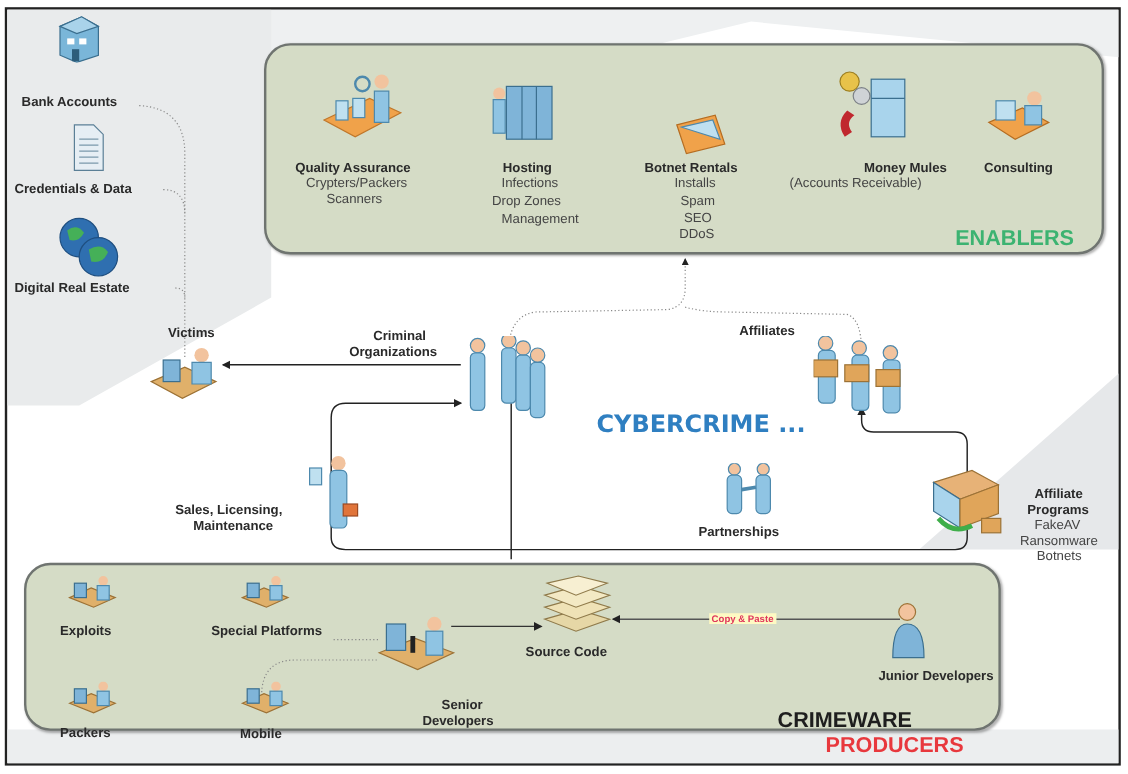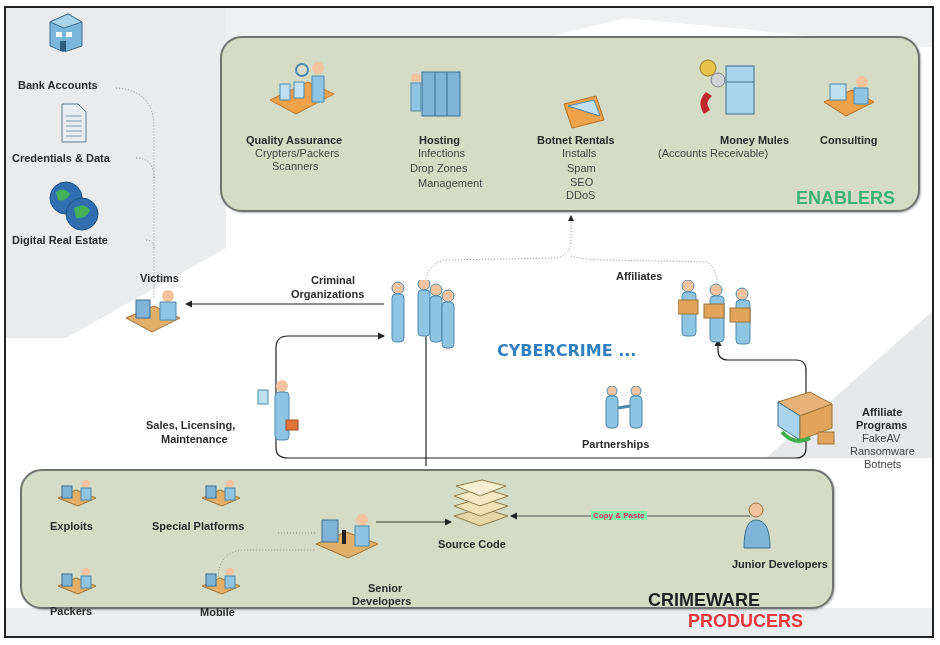--- a/index.html
+++ b/index.html
@@ -5,21 +5,21 @@
   html,body{margin:0;padding:0;}
   body{width:940px;height:645px;position:relative;overflow:hidden;background:#fff;font-family:"Liberation Sans",sans-serif;}
   .frame{position:absolute;left:4px;top:6px;width:930px;height:632px;border:2px solid #222;box-sizing:border-box;background:#ffffff;overflow:hidden;}
   .bgshape1{position:absolute;left:0;top:0;width:930px;height:632px;}
   .panel{position:absolute;background:#d5dcc6;border:2px solid #6f7470;border-radius:22px;box-sizing:border-box;box-shadow:1px 1px 2px rgba(0,0,0,.3);}
   .lbl{position:absolute;font-weight:bold;font-size:11px;color:#2a2a2a;text-align:right;white-space:nowrap;line-height:13px;}
   .sub{position:absolute;font-size:11px;color:#444;text-align:center;white-space:nowrap;line-height:13px;}
   .big{position:absolute;font-weight:bold;font-size:18px;color:#1e1e1e;white-space:nowrap;}
   .icon{position:absolute;}
   svg.lines{position:absolute;left:0;top:0;}
-  .copy{position:absolute;font-size:8px;font-weight:bold;color:#e0365c;background:#86efac;padding:0 2px;white-space:nowrap;}
+  .copy{position:absolute;font-size:8px;font-weight:bold;color:#e0365c;background:#fef9c3;padding:0 2px;white-space:nowrap;}
 </style>
 </head>
 <body>
 
 <div class="frame">
   <svg class="bgshape1" width="930" height="632">
     <polygon points="0,0 930,0 930,40 620,10 0,160" fill="#eef0f1"></polygon>
     <polygon points="0,0 220,0 220,240 60,330 0,330" fill="#e9ebec"></polygon>
     <polygon points="930,300 760,450 930,450" fill="#e6e8ea"></polygon>
     <polygon points="0,600 930,600 930,632 0,632" fill="#eceeef"></polygon>
@@ -196,21 +196,21 @@
           <rect x="58" y="20" width="14" height="44" rx="4" fill="#8fc4e3"></rect>
         </g>
         <g fill="#e0a55a" stroke="#9c7236">
           <rect x="0" y="20" width="20" height="14"></rect>
           <rect x="26" y="24" width="20" height="14"></rect>
           <rect x="52" y="28" width="20" height="14"></rect>
         </g>
       </svg>
   </div>
 
-  <div class="big" style="left:491px;top:333px;color:#2f7fc1;font-family:'DejaVu Sans',sans-serif;font-size:16px;">CYBERCRIME ...</div>
+  <div class="big" style="left:491px;top:333px;color:#2f7fc1;font-family:'DejaVu Sans',sans-serif;font-size:20px;">CYBERCRIME ...</div>
 
   <div class="icon" style="left:250px;top:372px;">
     <svg width="48" height="64">
         <rect x="2" y="10" width="10" height="14" fill="#bfe0f0" stroke="#4d89ad"></rect>
         <circle cx="26" cy="6" r="6" fill="#f2c39e"></circle>
         <rect x="19" y="12" width="14" height="48" rx="4" fill="#8fc4e3" stroke="#4d89ad"></rect>
         <rect x="30" y="40" width="12" height="10" fill="#e0743a" stroke="#9c4a22"></rect>
       </svg>
   </div>
   <div class="lbl" style="left:140px;top:411px;">Sales, Licensing,</div>
@@ -255,21 +255,21 @@
   <div class="lbl" style="left:44px;top:512px;">Exploits</div>
 
   <div class="icon" style="left:194px;top:472px;">
     <svg width="42" height="28">
         <polygon points="2,18 20,10 40,18 22,26" fill="#e0b06a" stroke="#9c7236"></polygon>
         <rect x="6" y="6" width="10" height="12" fill="#7fb4d8" stroke="#3b6f8f"></rect>
         <circle cx="30" cy="4" r="4" fill="#f2c39e"></circle>
         <rect x="25" y="8" width="10" height="12" fill="#8fc4e3" stroke="#4d89ad"></rect>
       </svg>
   </div>
-  <div class="lbl" style="left:146px;top:512px;">Special Platforms</div>
+  <div class="lbl" style="left:170px;top:512px;">Special Platforms</div>
 
   <div class="icon" style="left:50px;top:560px;">
     <svg width="42" height="28">
         <polygon points="2,18 20,10 40,18 22,26" fill="#e0b06a" stroke="#9c7236"></polygon>
         <rect x="6" y="6" width="10" height="12" fill="#7fb4d8" stroke="#3b6f8f"></rect>
         <circle cx="30" cy="4" r="4" fill="#f2c39e"></circle>
         <rect x="25" y="8" width="10" height="12" fill="#8fc4e3" stroke="#4d89ad"></rect>
       </svg>
   </div>
   <div class="lbl" style="left:44px;top:597px;">Packers</div>

